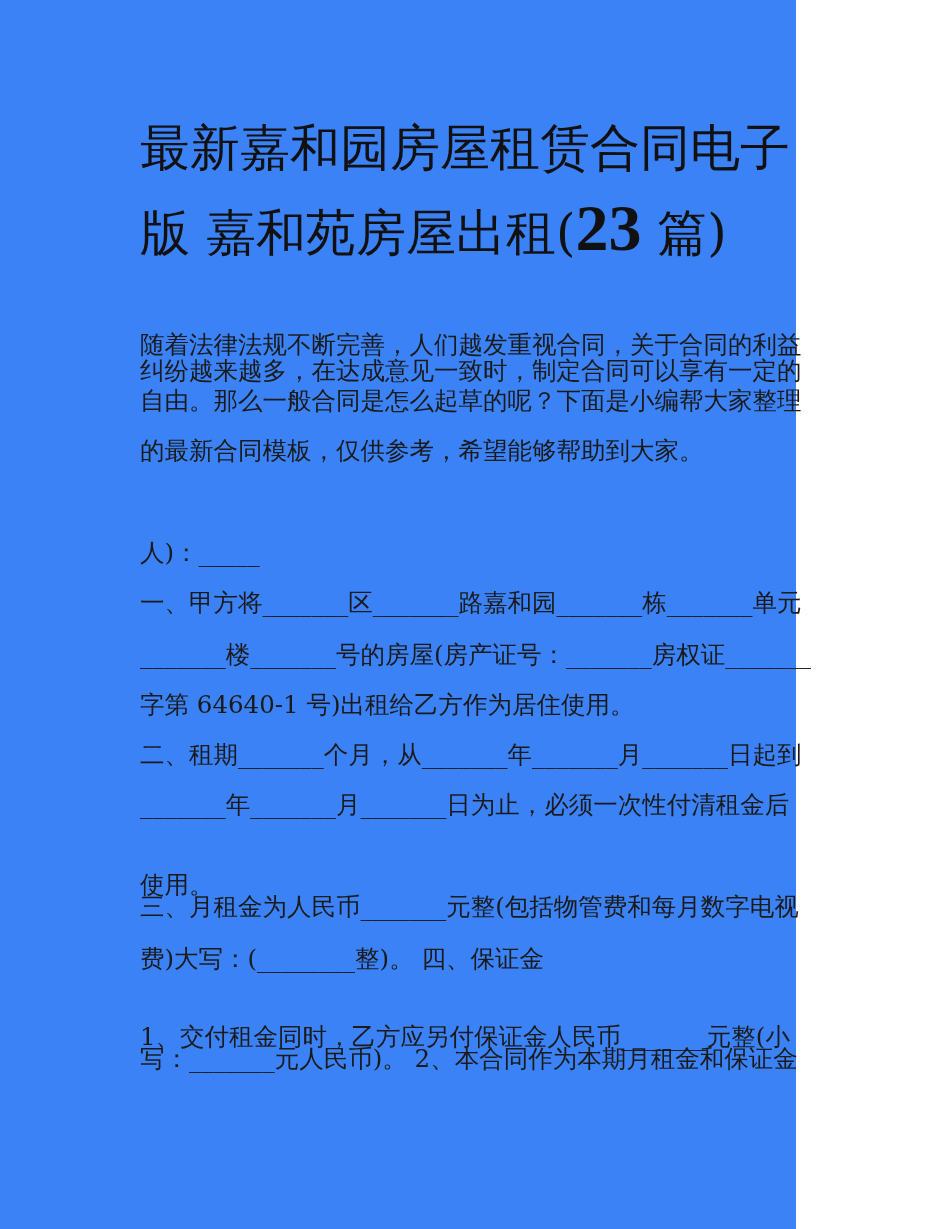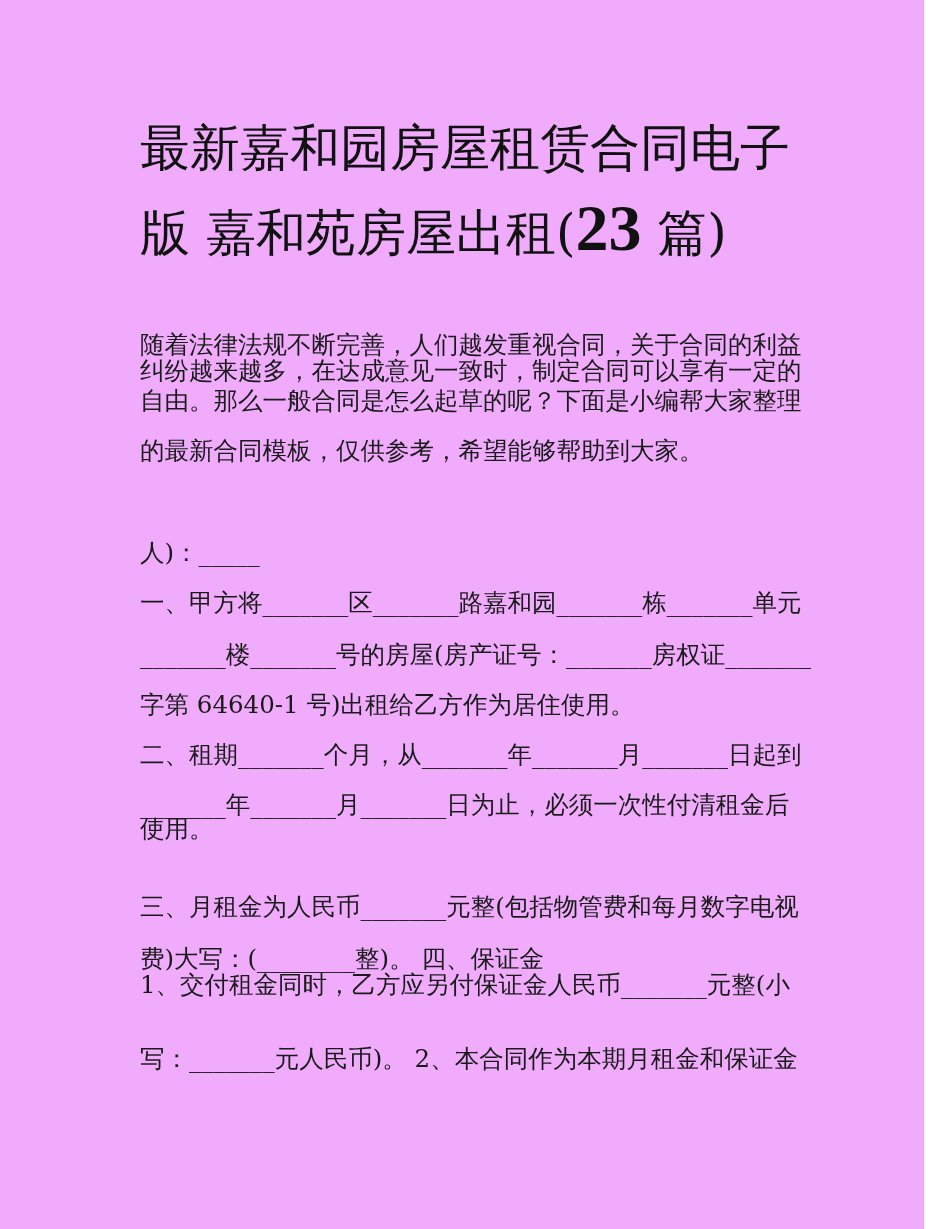--- a/index.html
+++ b/index.html
@@ -1,17 +1,17 @@
 <!DOCTYPE html>
 <html><head>
   <meta charset="utf-8">
   <style>
     html, body { margin: 0; padding: 0; background: #ffffff; }
     body { width: 950px; height: 1229px; position: relative; overflow: hidden; }
-    .page { position: absolute; left: 0; top: 0; width: 924px; height: 1229px; background: #f0abfc; }
+    .page { position: absolute; left: 0; top: 0; width: 796px; height: 1229px; background: #3b82f6; }
     .title-line {
       position: absolute; left: 140px;
       font-family: "DejaVu Serif", "Liberation Serif", serif;
       font-size: 50px; line-height: 60px; color: #111111; white-space: nowrap;
       letter-spacing: 0px;
     }
     .title-line b { font-family: "Liberation Serif", serif; font-weight: bold; font-size: 66px; }
     .line {
       position: absolute; left: 140px;
       font-family: "DejaVu Serif", "Liberation Serif", serif;
@@ -28,18 +28,18 @@
   <div class="line" style="top:284px;margin-top:44px;">随着法律法规不断完善，人们越发重视合同，关于合同的利益</div>
   <div class="line" style="top:334px;margin-top:20px;">纠纷越来越多，在达成意见一致时，制定合同可以享有一定的</div>
   <div class="line" style="top:384px;">自由。那么一般合同是怎么起草的呢？下面是小编帮大家整理</div>
   <div class="line" style="top:434px;">的最新合同模板，仅供参考，希望能够帮助到大家。</div>
   <div class="line" style="top:536px;text-align:right;">人)：_____</div>
   <div class="line" style="top:586px;">一、甲方将_______区_______路嘉和园_______栋_______单元</div>
   <div class="line" style="top:638px;">_______楼_______号的房屋(房产证号：_______房权证_______</div>
   <div class="line" style="top:688px;">字第 64640-1 号)出租给乙方作为居住使用。</div>
   <div class="line" style="top:738px;">二、租期_______个月，从_______年_______月_______日起到</div>
   <div class="line" style="top:788px;">_______年_______月_______日为止，必须一次性付清租金后</div>
-  <div class="line" style="top:812px;text-align:right;">使用。</div>
+  <div class="line" style="top:868px;text-align:right;">使用。</div>
   <div class="line" style="top:890px;">三、月租金为人民币_______元整(包括物管费和每月数字电视</div>
   <div class="line" style="top:942px;">费)大写：(________整)。 四、保证金</div>
-  <div class="line" style="top:968px;">1、交付租金同时，乙方应另付保证金人民币_______元整(小</div>
+  <div class="line" style="top:1020px;">1、交付租金同时，乙方应另付保证金人民币_______元整(小</div>
   <div class="line" style="top:1042px;">写：_______元人民币)。 2、本合同作为本期月租金和保证金</div>
 </div>
 
 </body></html>

